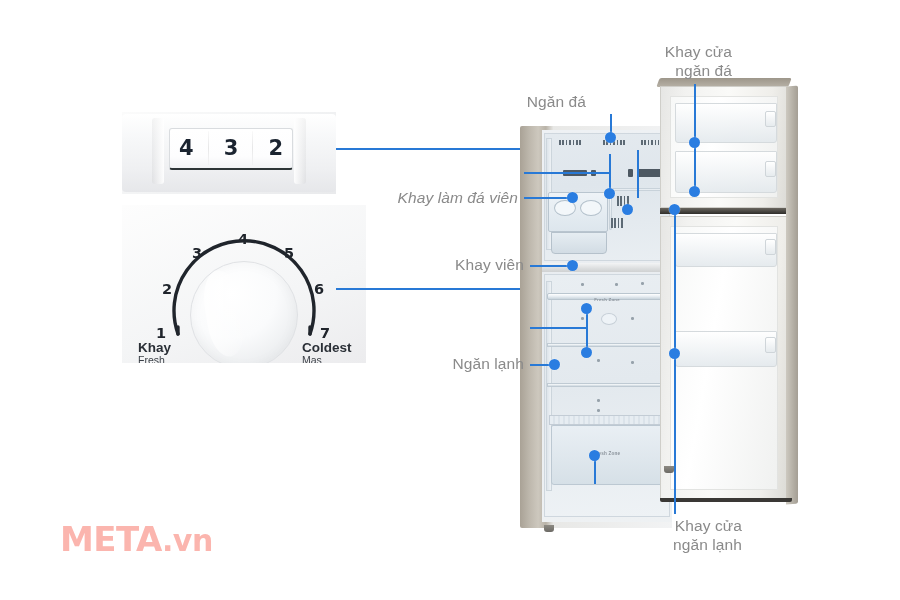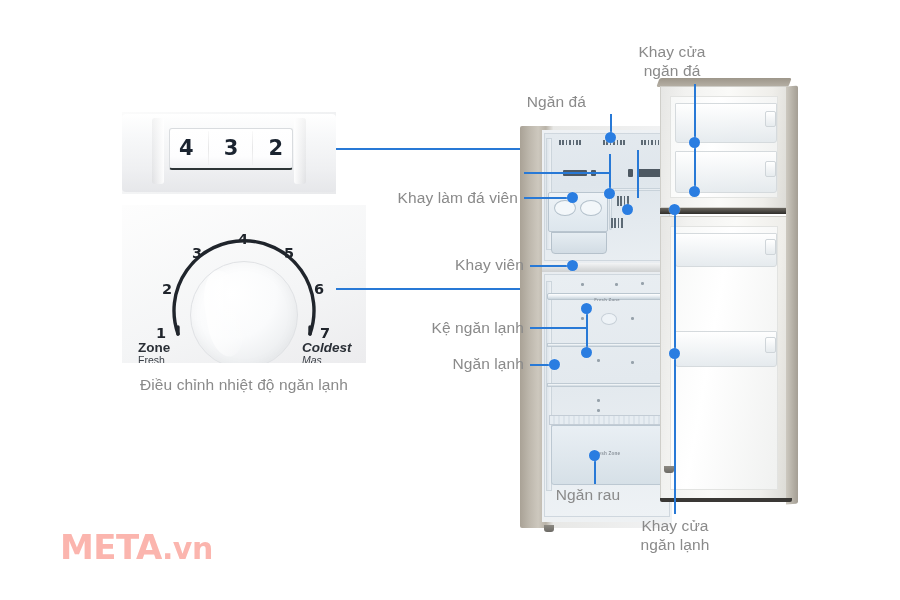--- a/index.html
+++ b/index.html
@@ -16,21 +16,21 @@
   
   .callout {
     position:absolute;
     color:#8a8a8a;
     font-size:15.5px;
     line-height:19px;
     white-space:pre-line;
     letter-spacing:.1px;
   }
   .callout.r { text-align:right; }
-  .callout.c { text-align:center; }
+  .callout.c { text-align:right; }
 
   
   .lline { position:absolute; background:#2879d6; }
   .lh { height:1.6px; }
   .lv { width:1.6px; }
   .dot {
     position:absolute; width:11px; height:11px; border-radius:50%;
     background:#2a7de1; box-shadow:0 0 0 .5px rgba(255,255,255,.35);
   }
 
@@ -232,21 +232,20 @@
   .gap-dark {
     position:absolute; background:linear-gradient(180deg,#6a665f,#2f2d2a);
   }
 
   
   #brand {
     position:absolute; left:60px; top:519px;
     font-family:"DejaVu Sans", sans-serif;
     font-weight:bold; font-size:34px; letter-spacing:-.5px;
     color:#fbb5ae;
-    margin-top:8px;
   }
   #brand .vn { font-size:30px; }
 </style>
 </head>
 <body>
 
 <div id="stage">
 
 
   <div class="panel" id="panel-freezer">
@@ -277,32 +276,31 @@
 
     <div class="dial-num" style="left:34px;  top:120px;">1</div>
     <div class="dial-num" style="left:40px;  top:76px;">2</div>
     <div class="dial-num" style="left:70px;  top:40px;">3</div>
     <div class="dial-num" style="left:116px; top:26px;">4</div>
     <div class="dial-num" style="left:162px; top:40px;">5</div>
     <div class="dial-num" style="left:192px; top:76px;">6</div>
     <div class="dial-num" style="left:198px; top:120px;">7</div>
 
     <div class="dial-end" style="left:16px; top:136px;">
-      <b>Zone</b>
+      <b>Khay</b>
       <span>Fresh</span>
 
     </div>
-    <div class="dial-end" style="left:180px; top:136px;font-style:italic;">
+    <div class="dial-end" style="left:180px; top:136px;">
       <b>Coldest</b>
       <span>Mas</span>
 
     </div>
   </div>
 
-  <div class="callout c" style="left: 110px; top: 375px; width: 268px; color: rgb(138, 138, 138);">Điều chỉnh nhiệt độ ngăn lạnh</div>
 
   <div class="lline lh" style="left: 336px; top: 288px; width: 200px; background: rgb(40, 121, 214);"></div>
 
   <div id="fridge">
 
     <div class="cabinet">
       <div class="cabinet-inner"></div>
       <div class="mid-bar"></div>
 
       <div class="cav-freezer">
@@ -392,39 +390,37 @@
 ngăn đá</div>
   <div class="lline lv" style="left: 694px; top: 84px; height: 104px; background: rgb(40, 121, 214);"></div>
   <div class="dot" style="left: 689px; top: 137px; background: rgb(42, 125, 225);"></div>
   <div class="dot" style="left: 689px; top: 186px; background: rgb(42, 125, 225);"></div>
 
   <div class="lline lh" style="left: 524px; top: 172px; width: 86px; background: rgb(40, 121, 214);"></div>
   <div class="lline lv" style="left: 609px; top: 154px; height: 40px; background: rgb(40, 121, 214);"></div>
   <div class="dot" style="left: 604px; top: 188px; background: rgb(42, 125, 225);"></div>
   <div class="lline lv" style="left: 637px; top: 150px; height: 48px; background: rgb(40, 121, 214);"></div>
 
-  <div class="callout r" style="left: 374px; top: 188px; width: 144px; color: rgb(138, 138, 138);">Khay làm đá viên</div>
+  <div class="callout r" style="left: 374px; top: 188px; width: 144px; color: rgb(138, 138, 138); font-style: italic;">Khay làm đá viên</div>
   <div class="lline lh" style="left: 524px; top: 197px; width: 48px; background: rgb(40, 121, 214);"></div>
   <div class="dot" style="left: 567px; top: 192px; background: rgb(42, 125, 225);"></div>
 
   <div class="callout r" style="left: 412px; top: 255px; width: 112px; color: rgb(138, 138, 138);">Khay viên</div>
   <div class="lline lh" style="left: 530px; top: 265px; width: 42px; background: rgb(40, 121, 214);"></div>
   <div class="dot" style="left: 567px; top: 260px; background: rgb(42, 125, 225);"></div>
 
-  <div class="callout r" style="left: 398px; top: 318px; width: 126px; color: rgb(138, 138, 138);">Kệ ngăn lạnh</div>
   <div class="lline lh" style="left: 530px; top: 327px; width: 57px; background: rgb(40, 121, 214);"></div>
   <div class="lline lv" style="left: 586px; top: 308px; height: 44px; background: rgb(40, 121, 214);"></div>
   <div class="dot" style="left: 581px; top: 303px; background: rgb(42, 125, 225);"></div>
   <div class="dot" style="left: 581px; top: 347px; background: rgb(42, 125, 225);"></div>
 
   <div class="callout r" style="left: 404px; top: 354px; width: 120px; color: rgb(138, 138, 138);">Ngăn lạnh</div>
   <div class="lline lh" style="left: 530px; top: 364px; width: 24px; background: rgb(40, 121, 214);"></div>
   <div class="dot" style="left: 549px; top: 359px; background: rgb(42, 125, 225);"></div>
 
-  <div class="callout c" style="left: 528px; top: 485px; width: 120px; color: rgb(138, 138, 138);">Ngăn rau</div>
   <div class="lline lv" style="left: 594px; top: 460px; height: 24px; background: rgb(40, 121, 214);"></div>
   <div class="dot" style="left: 589px; top: 450px; background: rgb(42, 125, 225);"></div>
 
   <div class="callout c" style="left: 608px; top: 516px; width: 134px; color: rgb(138, 138, 138);">Khay cửa
 ngăn lạnh</div>
   <div class="lline lv" style="left: 674px; top: 210px; height: 304px; background: rgb(40, 121, 214);"></div>
   <div class="dot" style="left: 669px; top: 348px; background: rgb(42, 125, 225);"></div>
   <div class="dot" style="left: 669px; top: 204px; background: rgb(42, 125, 225);"></div>
   <div class="dot" style="left: 622px; top: 204px; background: rgb(42, 125, 225);"></div>
 

